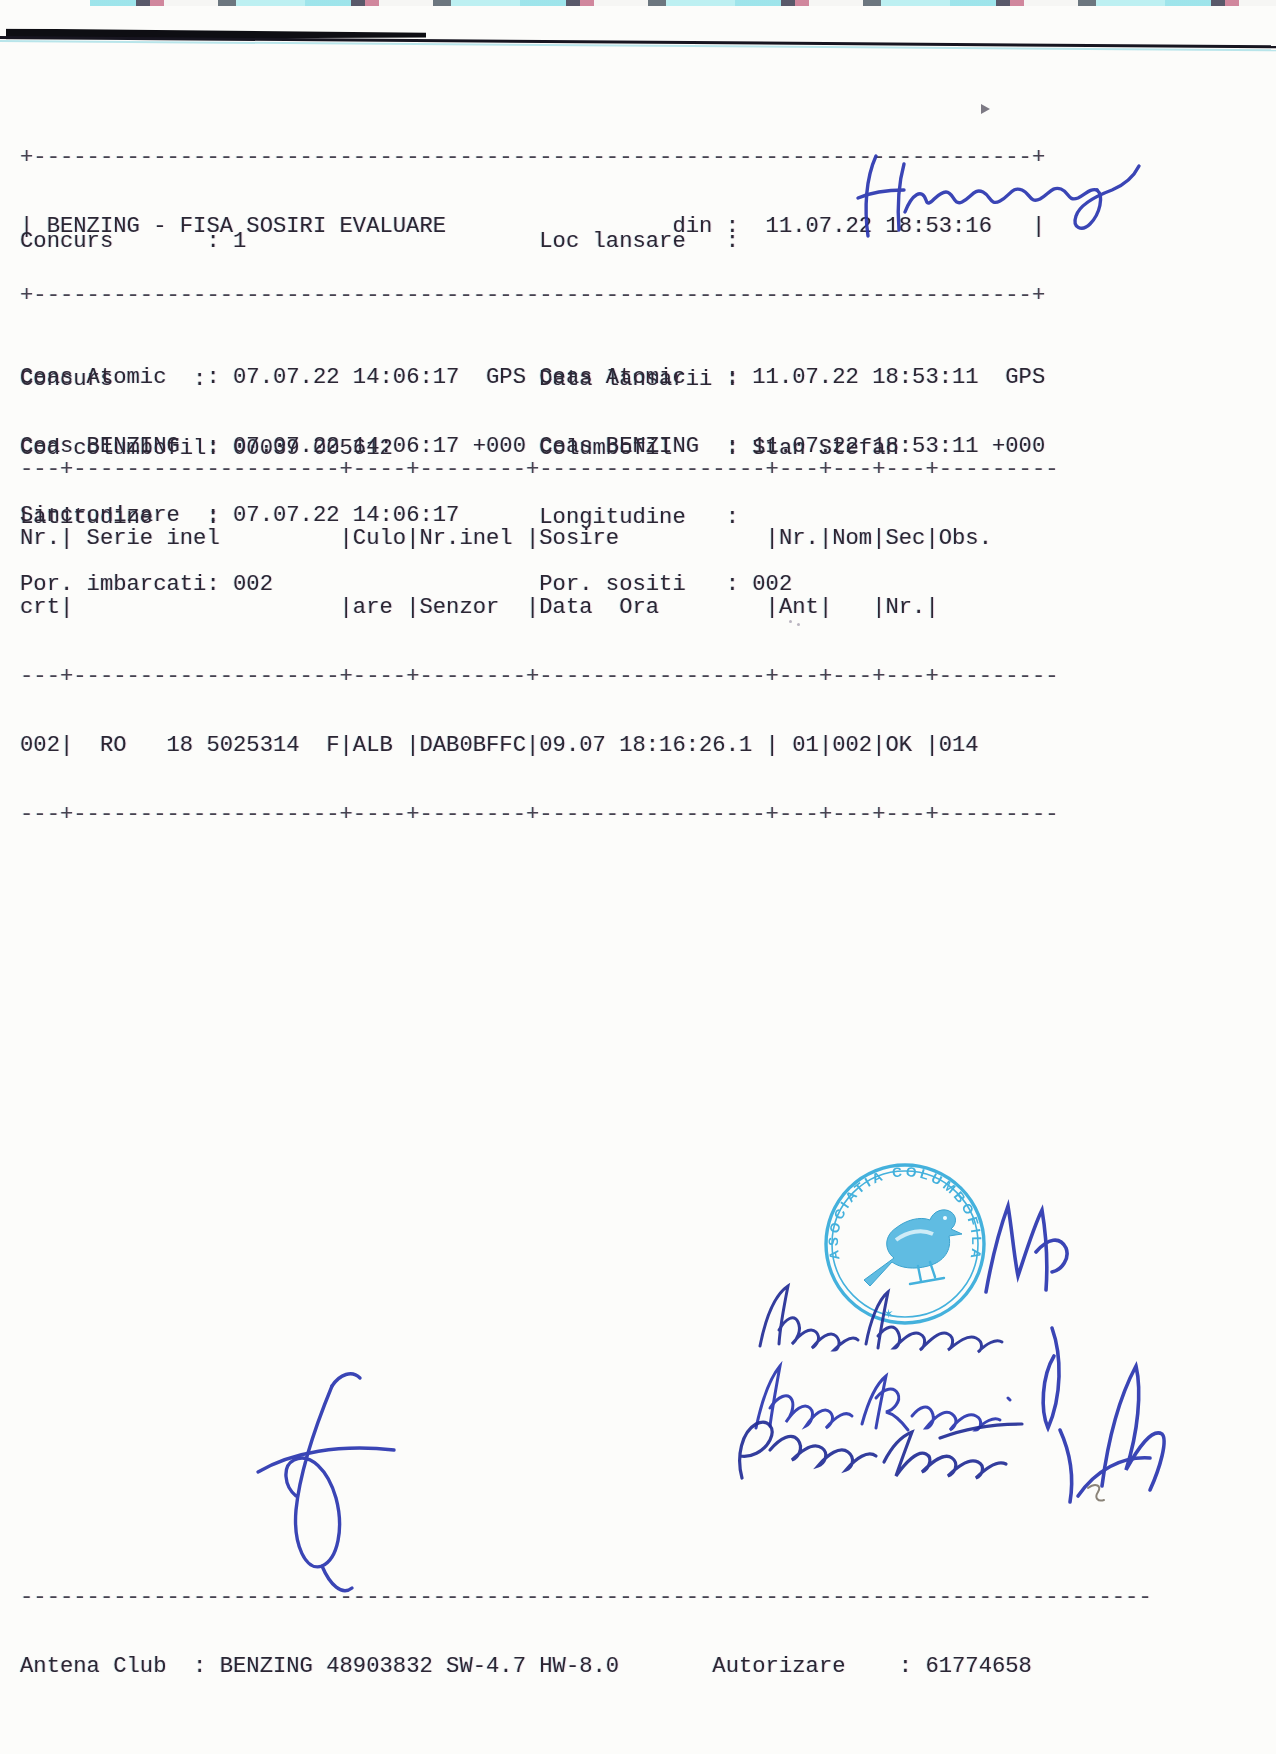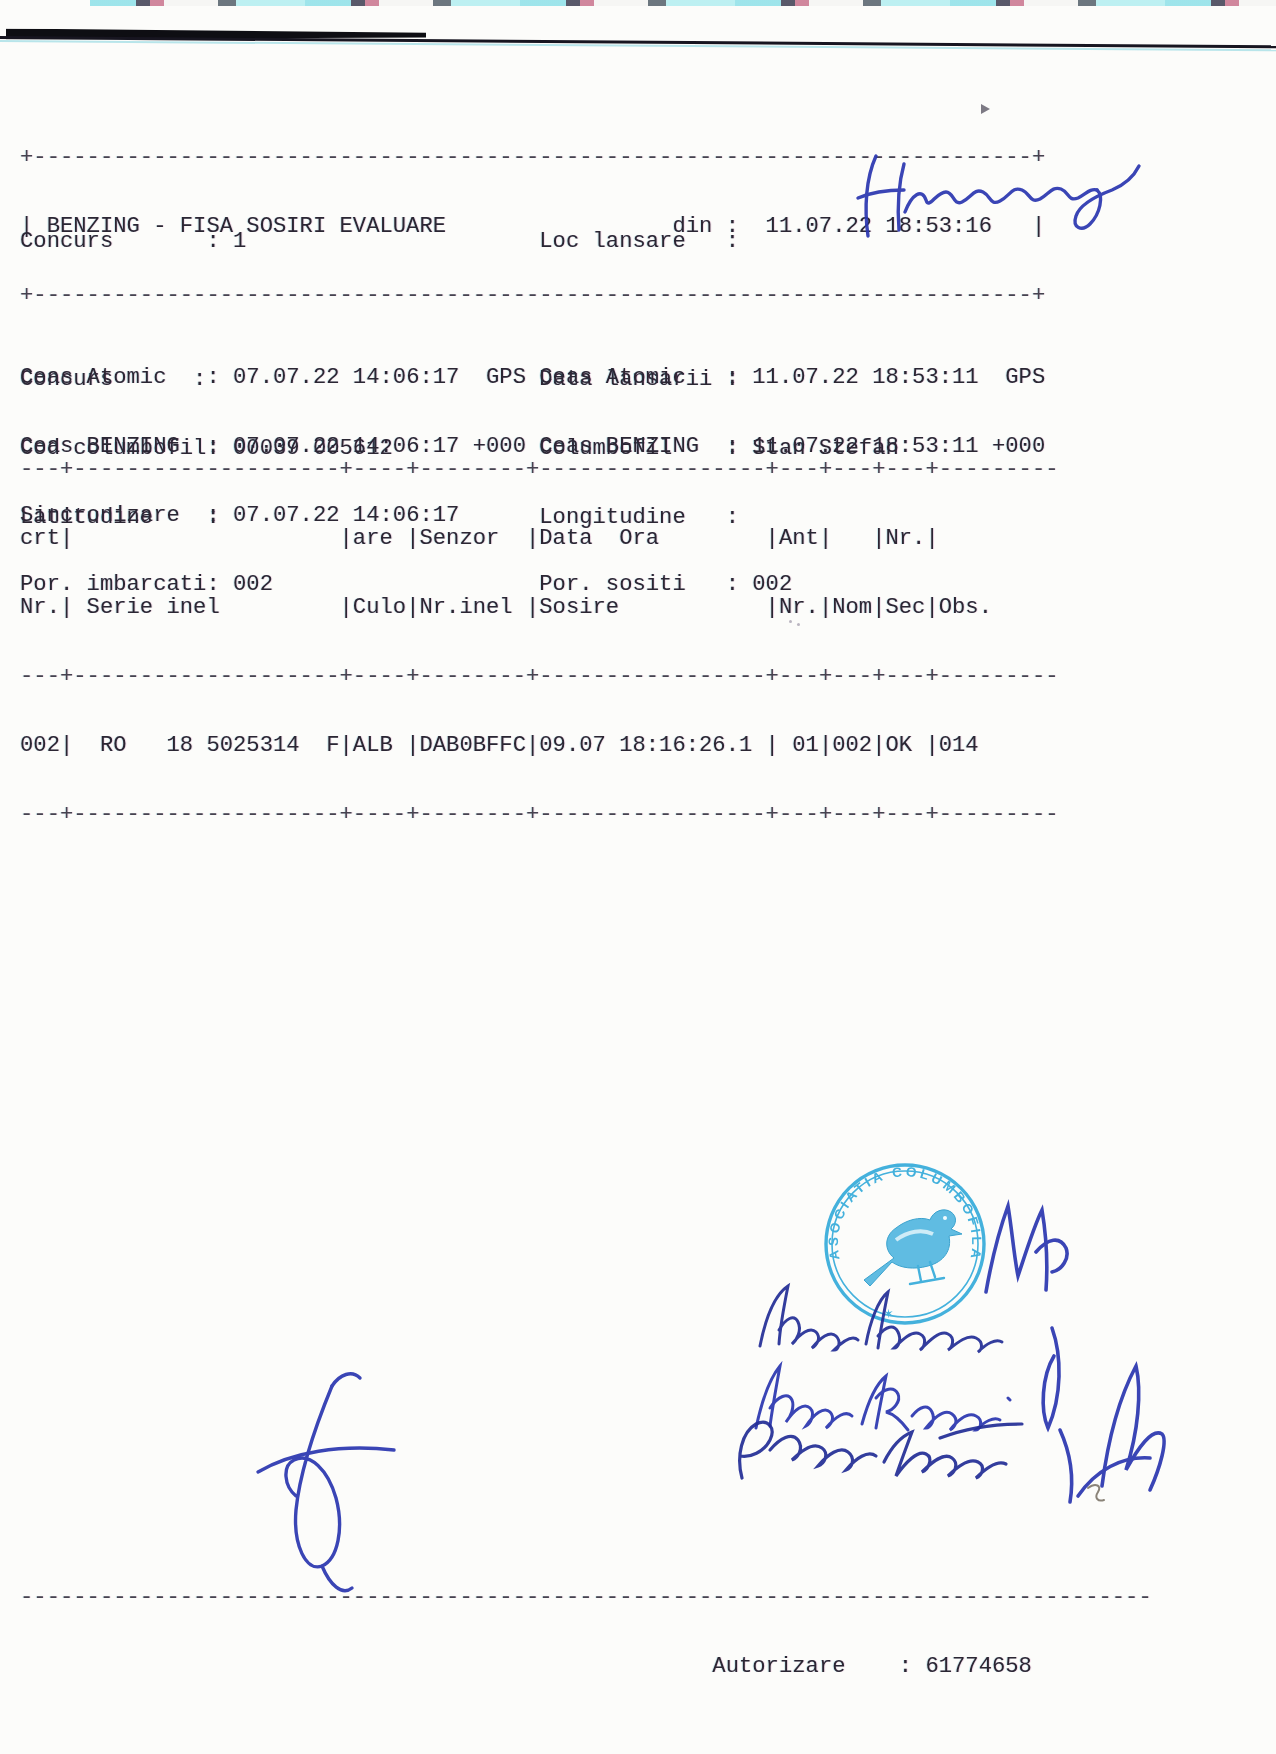--- a/index.html
+++ b/index.html
@@ -84,31 +84,32 @@
       <span class="at" style="left:0ch">Sincronizare  : 07.07.22 14:06:17</span>
     </div>
     <div class="ln">
       <span class="at" style="left:0ch">Por. imbarcati: 002</span>
       <span class="at" style="left:39ch">Por. sositi   : 002</span>
     </div>
   </div>
 
   <div class="blk mono" style="top:412px">
     <div class="ln rl">---+--------------------+----+--------+-----------------+---+---+---+---------</div>
+    <div class="ln">Nr.| Serie inel         |Culo|Nr.inel |Sosire           |Nr.|Nom|Sec|Obs.     </div>
     <div class="ln">crt|                    |are |Senzor  |Data  Ora        |Ant|   |Nr.|         </div>
-    <div class="ln">Nr.| Serie inel         |Culo|Nr.inel |Sosire           |Nr.|Nom|Sec|Obs.     </div>
     <div class="ln rl">---+--------------------+----+--------+-----------------+---+---+---+---------</div>
     <div class="ln">002|  RO   18 5025314  F|ALB |DAB0BFFC|09.07 18:16:26.1 | 01|002|OK |014      </div>
     <div class="ln rl">---+--------------------+----+--------+-----------------+---+---+---+---------</div>
   </div>
 
 
   <div class="blk mono" style="top:1540px">
     <div class="ln rl">-------------------------------------------------------------------------------------</div>
     <div class="ln">
+      <span class="at" style="left:0ch">Antena Club  : BENZING 48903832 SW-4.7 HW-8.0</span>
       <span class="at" style="left:52ch">Autorizare    : 61774658</span>
     </div>
     
     
   </div>
 
   <svg class="overlay" width="1276" height="1754" viewBox="0 0 1276 1754">
 
     <g opacity="0.88">
       <circle cx="905" cy="1244" r="79" fill="none" stroke="#2ba7d9" stroke-width="3.4"></circle>

